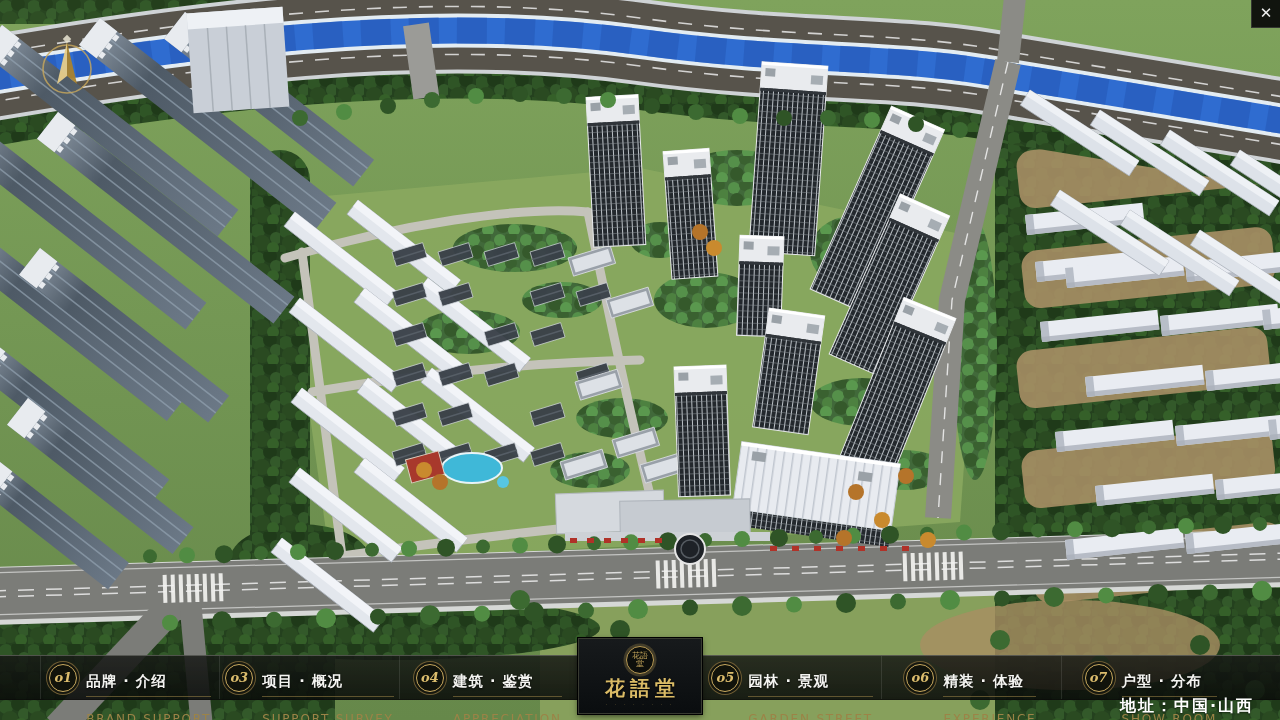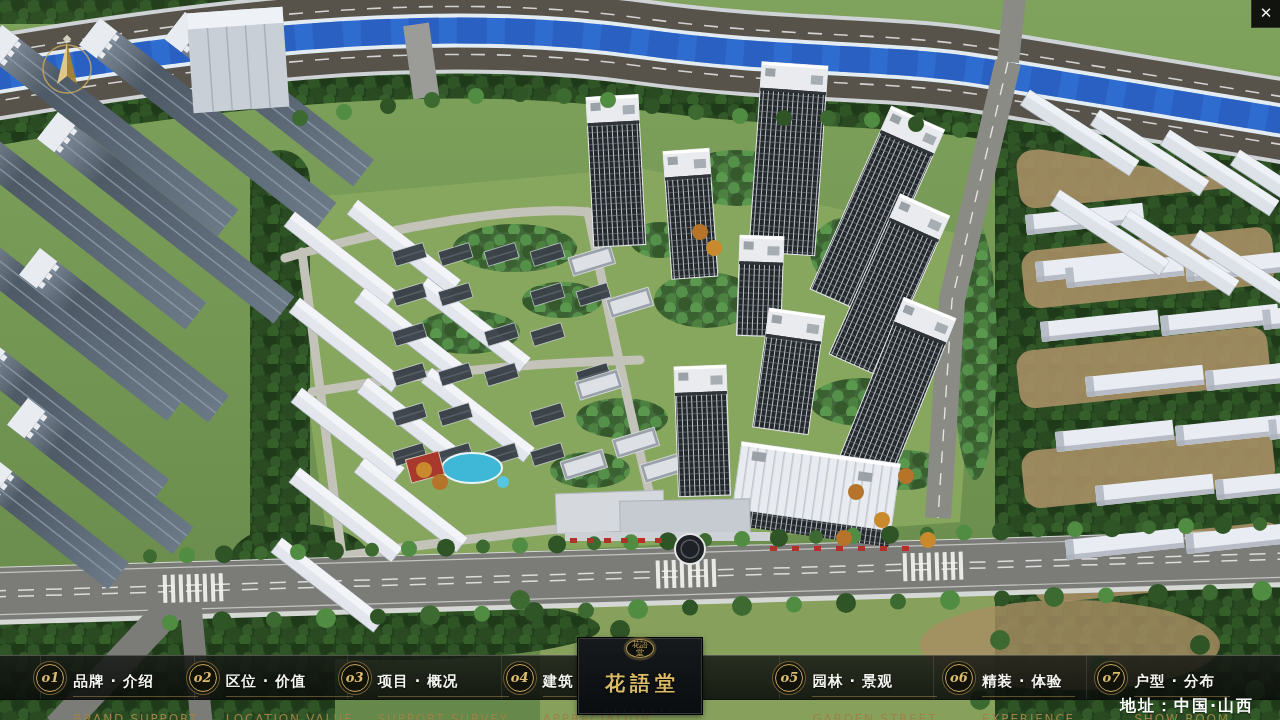--- a/index.html
+++ b/index.html
@@ -34,21 +34,21 @@
   .lbl b{color:#f4f4f1;font-size:14.5px;letter-spacing:1px;font-weight:bold;white-space:nowrap;
          text-shadow:0 1px 2px rgba(0,0,0,.8);margin-top:44px;}
   .lbl small{margin-top:8px;padding-top:16px;border-top:1px solid rgba(156,131,71,.55);
              color:#9c8347;font-size:12px;letter-spacing:1.8px;white-space:nowrap;
              align-self:stretch;}
 
   
   .logo-panel{position:absolute;left:578px;top:638px;width:124px;height:76px;box-sizing:border-box;
               background:linear-gradient(#171a1c,#0a0d0f);border:1px solid #383a31;
               box-shadow:0 0 0 1px #000,0 2px 6px rgba(0,0,0,.6);
-              display:flex;flex-direction:column;align-items:center;justify-content:center;gap:15px;}
+              display:flex;flex-direction:column;align-items:center;justify-content:center;gap:4px;}
   .seal{width:26px;height:26px;border-radius:50%;border:1.5px solid #b79954;
         box-shadow:0 0 0 2.5px rgba(183,153,84,.28);background:#0d0f0c;
         display:flex;align-items:center;justify-content:center;overflow:hidden;}
   .seal span{display:block;width:20px;color:#c7a85c;font-size:8px;line-height:8px;
              text-align:center;font-family:"DejaVu Serif",serif;}
   .logo-title{color:#dabb66;font-family:"DejaVu Serif",serif;font-weight:bold;
               font-size:20px;letter-spacing:5px;text-indent:5px;line-height:1;
               text-shadow:0 1px 2px #000;}
   .logo-sub{color:#8f7a42;font-size:5px;letter-spacing:3px;line-height:1;}
 
@@ -753,27 +753,20 @@
 
   <div class="bar">
     <div class="nav-item">
       <span class="num">o1</span>
       <span class="lbl">
           <b>品牌 · 介绍</b>
       <small>BRAND SUPPORT</small>
         </span>
     </div>
     <div class="nav-item">
-      <span class="num">o2</span>
-      <span class="lbl">
-          <b>区位 · 价值</b>
-      <small>LOCATION VALUE</small>
-        </span>
-    </div>
-    <div class="nav-item">
       <span class="num">o3</span>
       <span class="lbl">
           <b>项目 · 概况</b>
       <small>SUPPORT SURVEY</small>
         </span>
     </div>
     <div class="nav-item">
       <span class="num">o4</span>
       <span class="lbl">
           <b>建筑 · 鉴赏</b>

